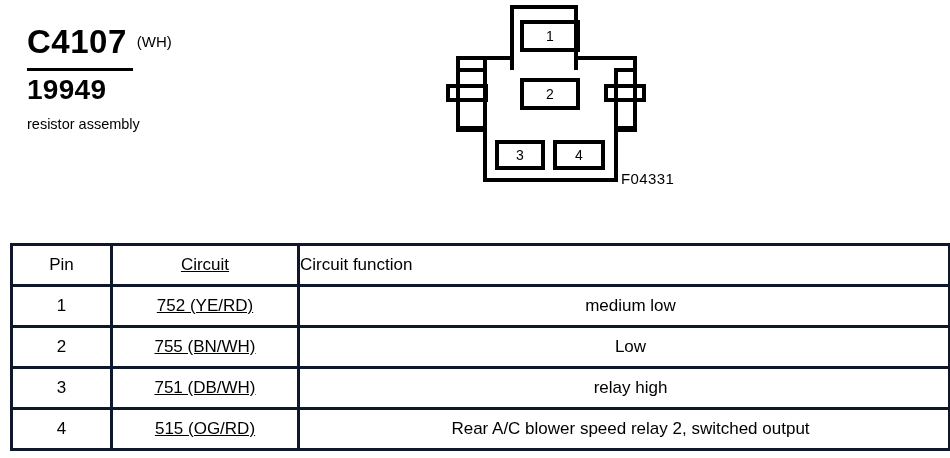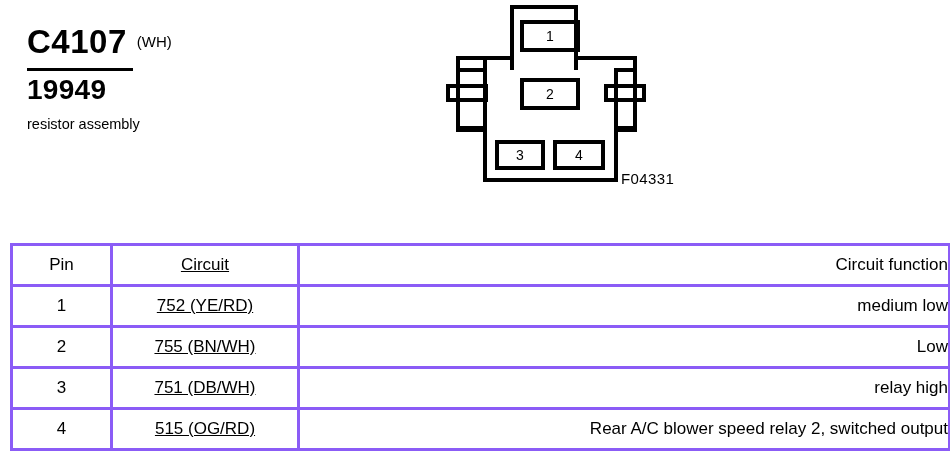--- a/index.html
+++ b/index.html
@@ -89,35 +89,35 @@
     left: 10px;
     top: 243px;
     width: 929px;
   }
   table#pin-table {
     border-collapse: collapse;
     width: 929px;
     table-layout: fixed;
   }
   table#pin-table td, table#pin-table th {
-    border: 3px solid #8b5cf6;
+    border: 3px solid #0f172a;
     height: 38px;
     padding: 0 0 0 0;
     font-size: 17px;
     font-weight: normal;
     background: #fff;
   }
   thead th {
     font-weight: bold;
     font-size: 18px;
     text-align: center;
   }
   .col-pin   { width: 97px;  text-align: center; }
   .col-circ  { width: 184px; text-align: center; text-decoration: underline; }
-  .col-func  { width: 648px; text-align: right; padding-left: 13px !important; }
+  .col-func  { width: 648px; text-align: center; padding-left: 13px !important; }
 </style>
 </head>
 <body>
 
 <div id="header-block">
   <div id="connector-id-row">
     <span id="connector-id">C4107</span>
     <span id="connector-color-code">(WH)</span>
   </div>
   <div id="id-rule"></div>
@@ -160,21 +160,21 @@
 
   <div id="figure-ref">F04331</div>
 </div>
 
 <div id="pin-table-wrap">
   <table id="pin-table">
     <thead>
       <tr>
         <th class="col-pin">Pin</th>
         <th class="col-circ">Circuit</th>
-        <th class="col-func" style="text-align:right; padding-left:0 !important;">Circuit function</th>
+        <th class="col-func" style="text-align:left; padding-left:0 !important;">Circuit function</th>
       </tr>
     </thead>
     <tbody>
       <tr>
         <td class="col-pin">1</td>
         <td class="col-circ">752 (YE/RD)</td>
         <td class="col-func">medium low</td>
       </tr>
       <tr>
         <td class="col-pin">2</td>

